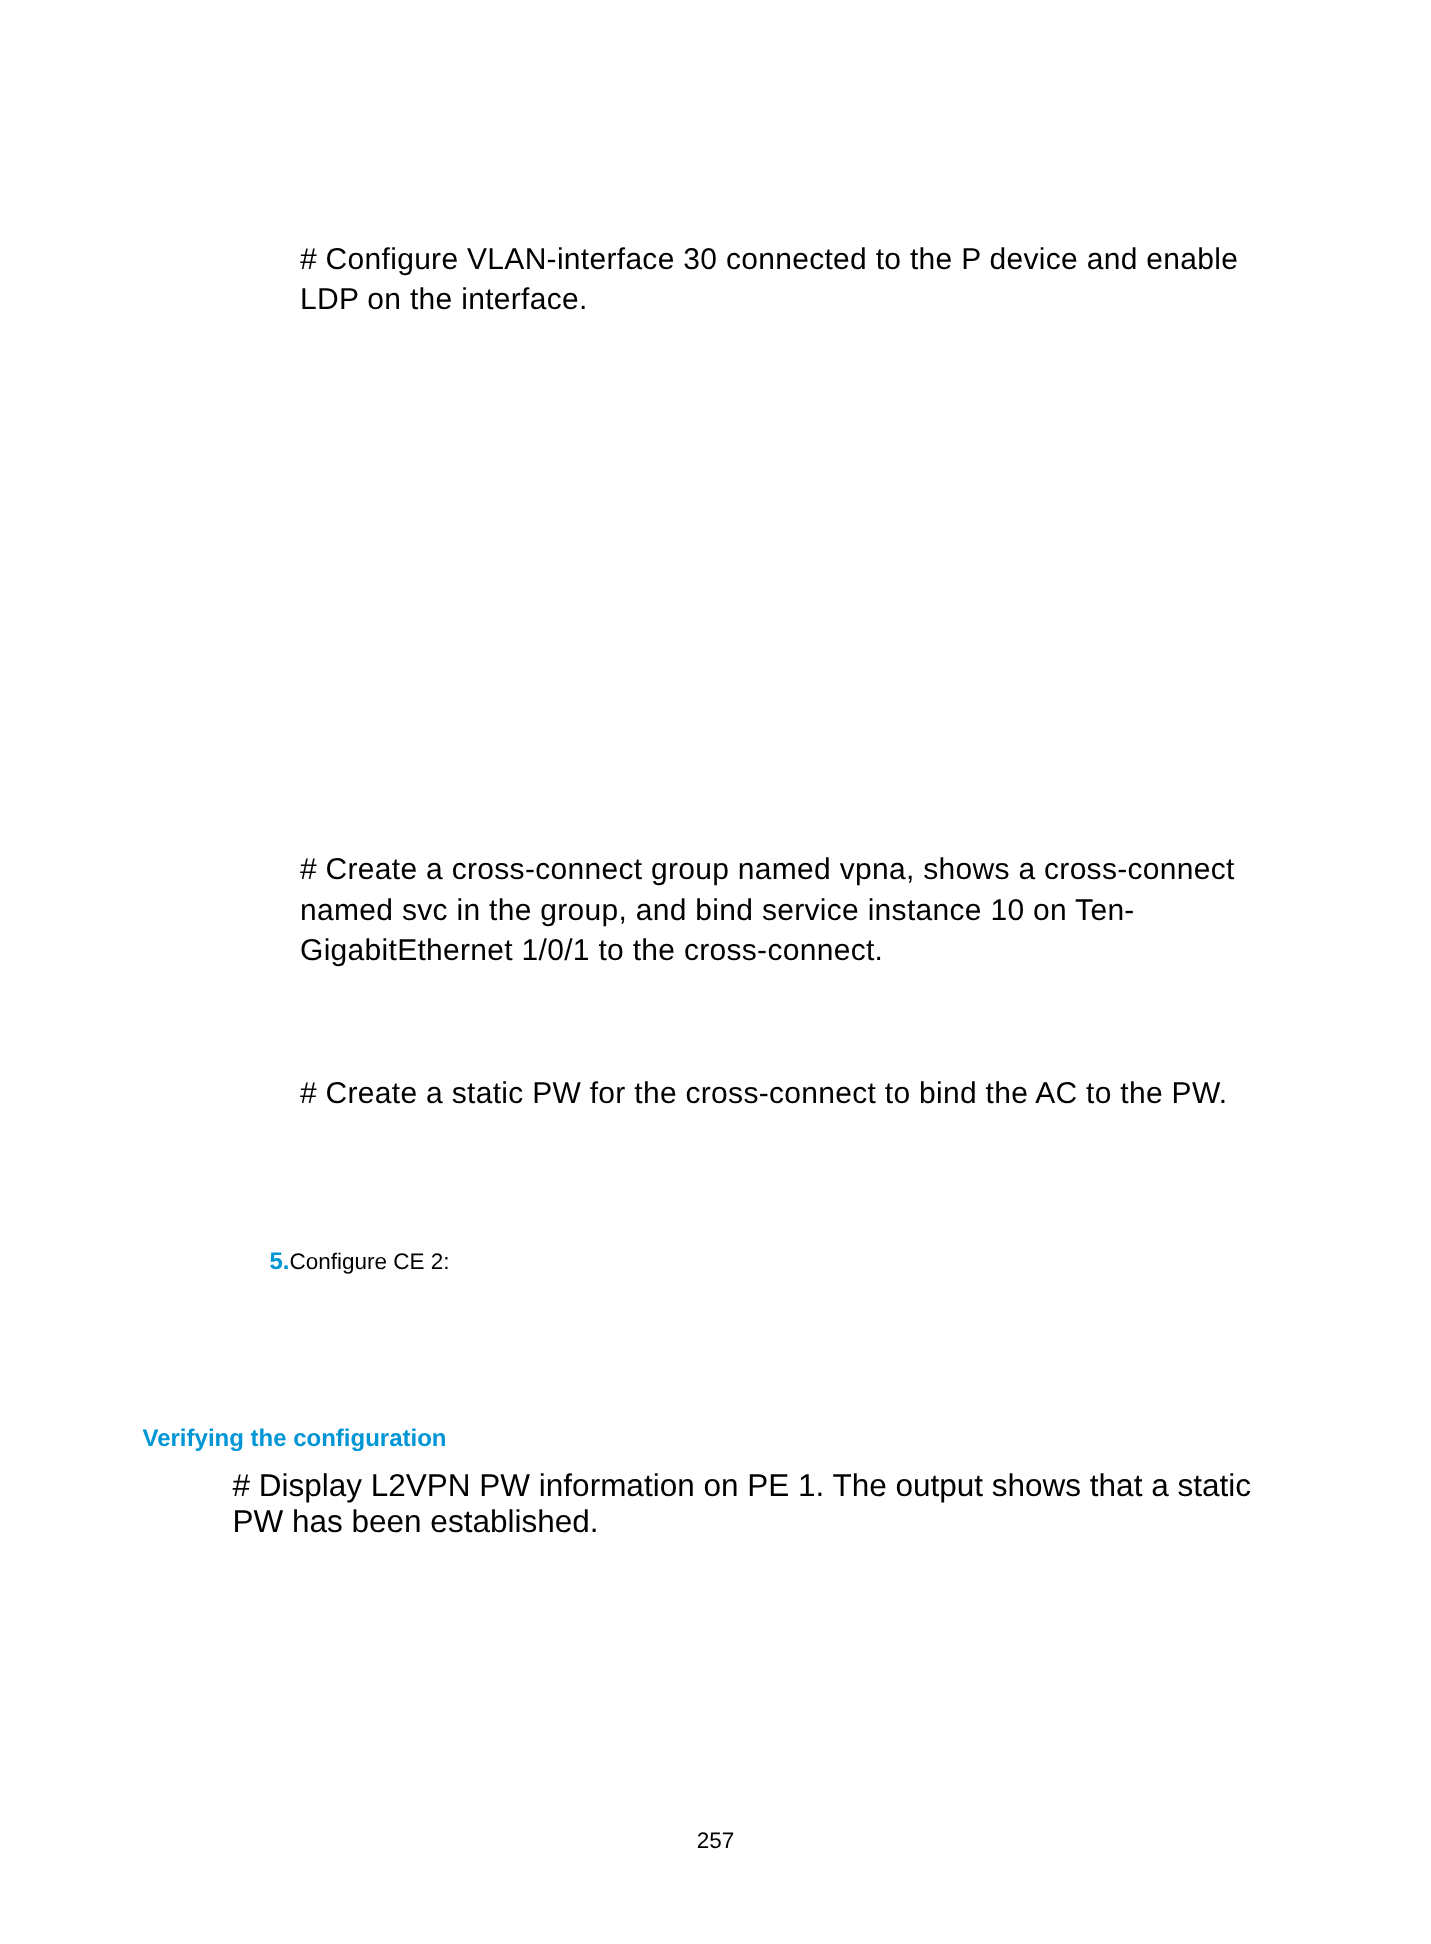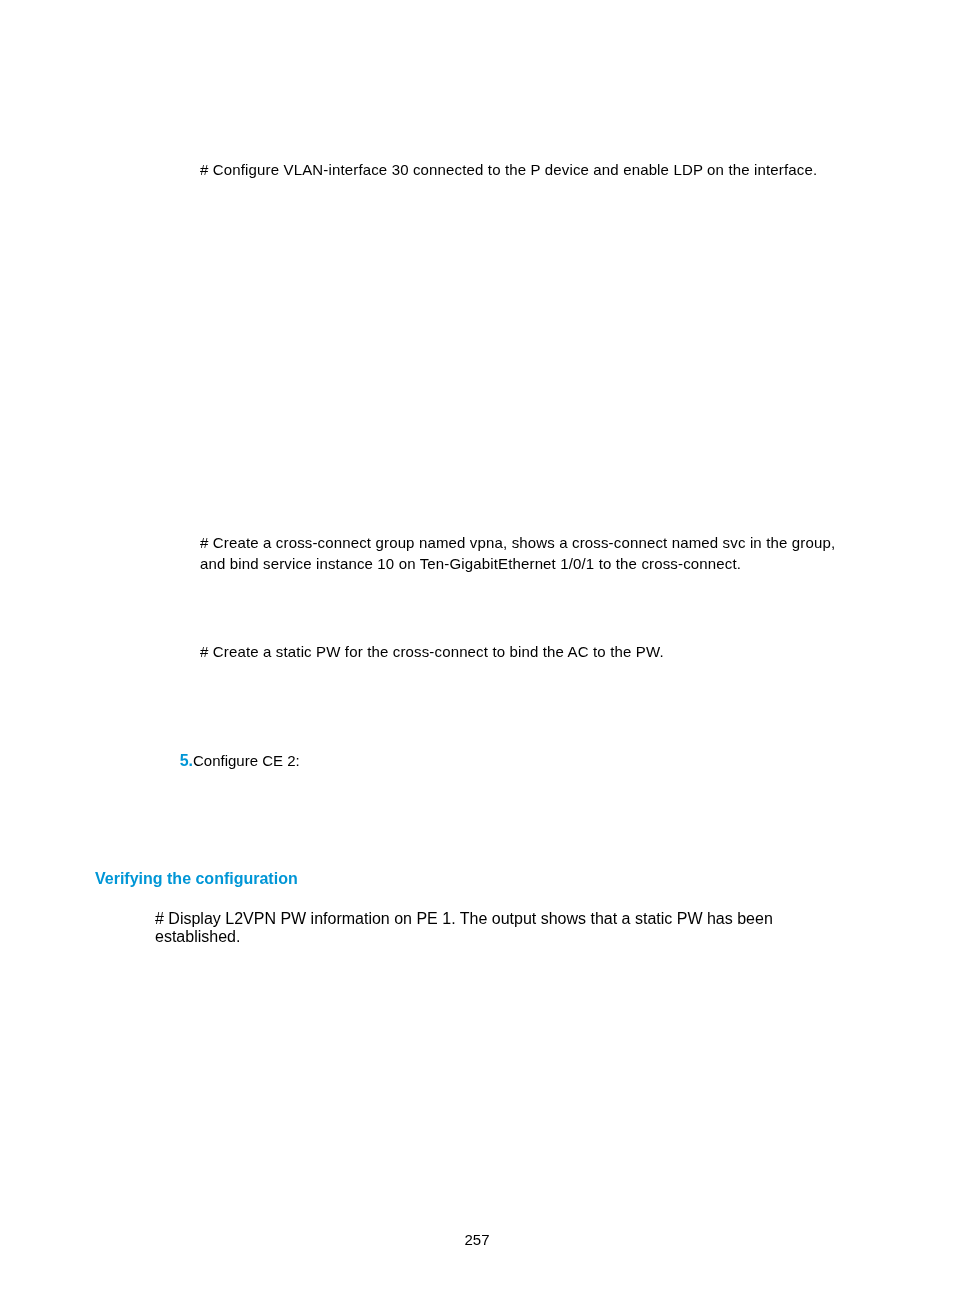--- a/index.html
+++ b/index.html
@@ -12,21 +12,21 @@
     font-family: Arial, Helvetica, sans-serif;
     color: #000;
   }
   .page {
     box-sizing: border-box;
     padding: 160px 95px 0 95px;
     width: 954px;
     position: relative;
   }
   .body-text {
-    font-size: 15px;
+    font-size: 20px;
     font-weight: 400;
     line-height: 1.35;
     margin-left: 105px;
     margin-right: 0;
     letter-spacing: 0.01em;
   }
   .list-row {
     display: flex;
     align-items: baseline;
     margin-top: 40px;
@@ -42,27 +42,27 @@
   .list-body {
     font-size: 15px;
   }
   .heading {
     color: #0096d6;
     font-weight: 700;
     font-size: 16px;
     margin-top: 100px;
   }
   .sub-body {
-    font-size: 16px;
+    font-size: 21px;
     margin-left: 60px;
-    margin-top: 22px;
+    margin-top: 10px;
   }
   .page-number {
     position: absolute;
-    bottom: 48px;
+    bottom: 60px;
     left: 0;
     width: 954px;
     text-align: center;
     font-size: 15px;
     font-family: Arial, Helvetica, sans-serif;
   }
   b { font-weight: 400; }
   .gap-lg { height: 110px; }
   .gap-md { height: 148px; }
   .gap-sm { height: 95px; }

